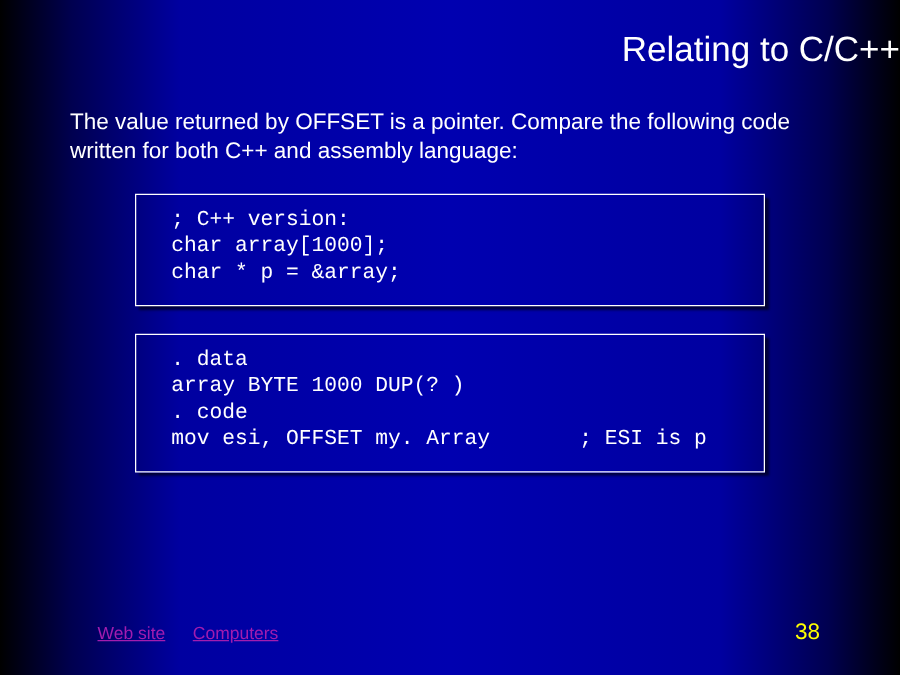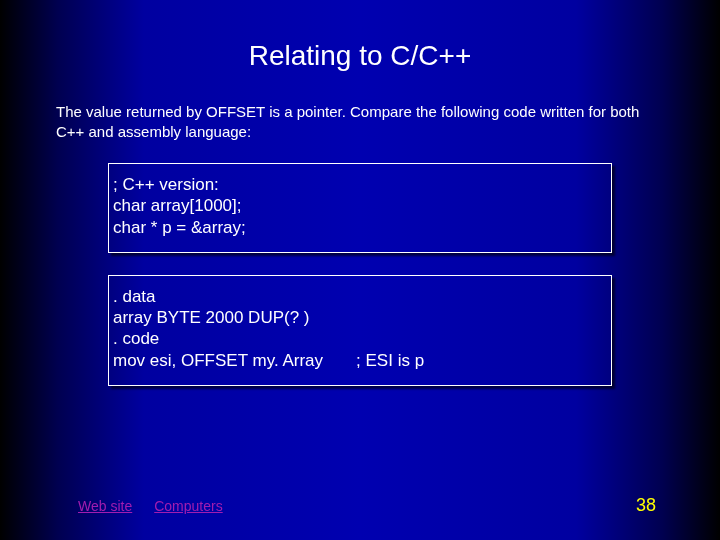--- a/index.html
+++ b/index.html
@@ -11,35 +11,35 @@
   }
   body {
     background: linear-gradient(to right, #000000 0%, #000050 8%, #0000a0 20%, #0000b0 50%, #0000a0 80%, #000050 92%, #000000 100%);
     font-family: Arial, Helvetica, sans-serif;
     color: #ffffff;
   }
   .title {
     color: #ffffff;
     font-size: 28px;
     font-weight: normal;
-    text-align: center;
-    padding-top: 40px;
+    text-align: right;
+    padding-top: 24px;
     padding-bottom: 30px;
   }
   .body-text {
-    font-size: 15px;
+    font-size: 18px;
     color: #ffffff;
     padding: 0 56px;
     line-height: 1.3;
   }
   .code-box {
     margin: 22px 108px 0 108px;
     border: 1px solid #ffffff;
-    padding: 10px 14px 14px 4px;
-    font-family: Liberation Sans, sans-serif;
+    padding: 10px 14px 14px 28px;
+    font-family: Liberation Mono, monospace;
     font-size: 17px;
     color: #ffffff;
     line-height: 1.25;
     white-space: pre;
     box-shadow: 3px 3px 2px rgba(0,0,0,0.6);
   }
   .footer {
     position: absolute;
     bottom: 24px;
     left: 0;
@@ -70,21 +70,21 @@
 
 <div class="title">Relating to C/C++</div>
 
 <div class="body-text">The value returned by OFFSET is a pointer. Compare the following code written for both C++ and assembly language:</div>
 
 <div class="code-box">; C++ version:
 char array[1000];
 char * p = &amp;array;</div>
 
 <div class="code-box">. data
-array BYTE 2000 DUP(? )
+array BYTE 1000 DUP(? )
 . code
 mov esi, OFFSET my. Array       ; ESI is p</div>
 
 <div class="footer">
   <span class="link">Web site</span>
   <span class="link">Computers</span>
   <span class="page">38</span>
 </div>
 
 </body></html>

